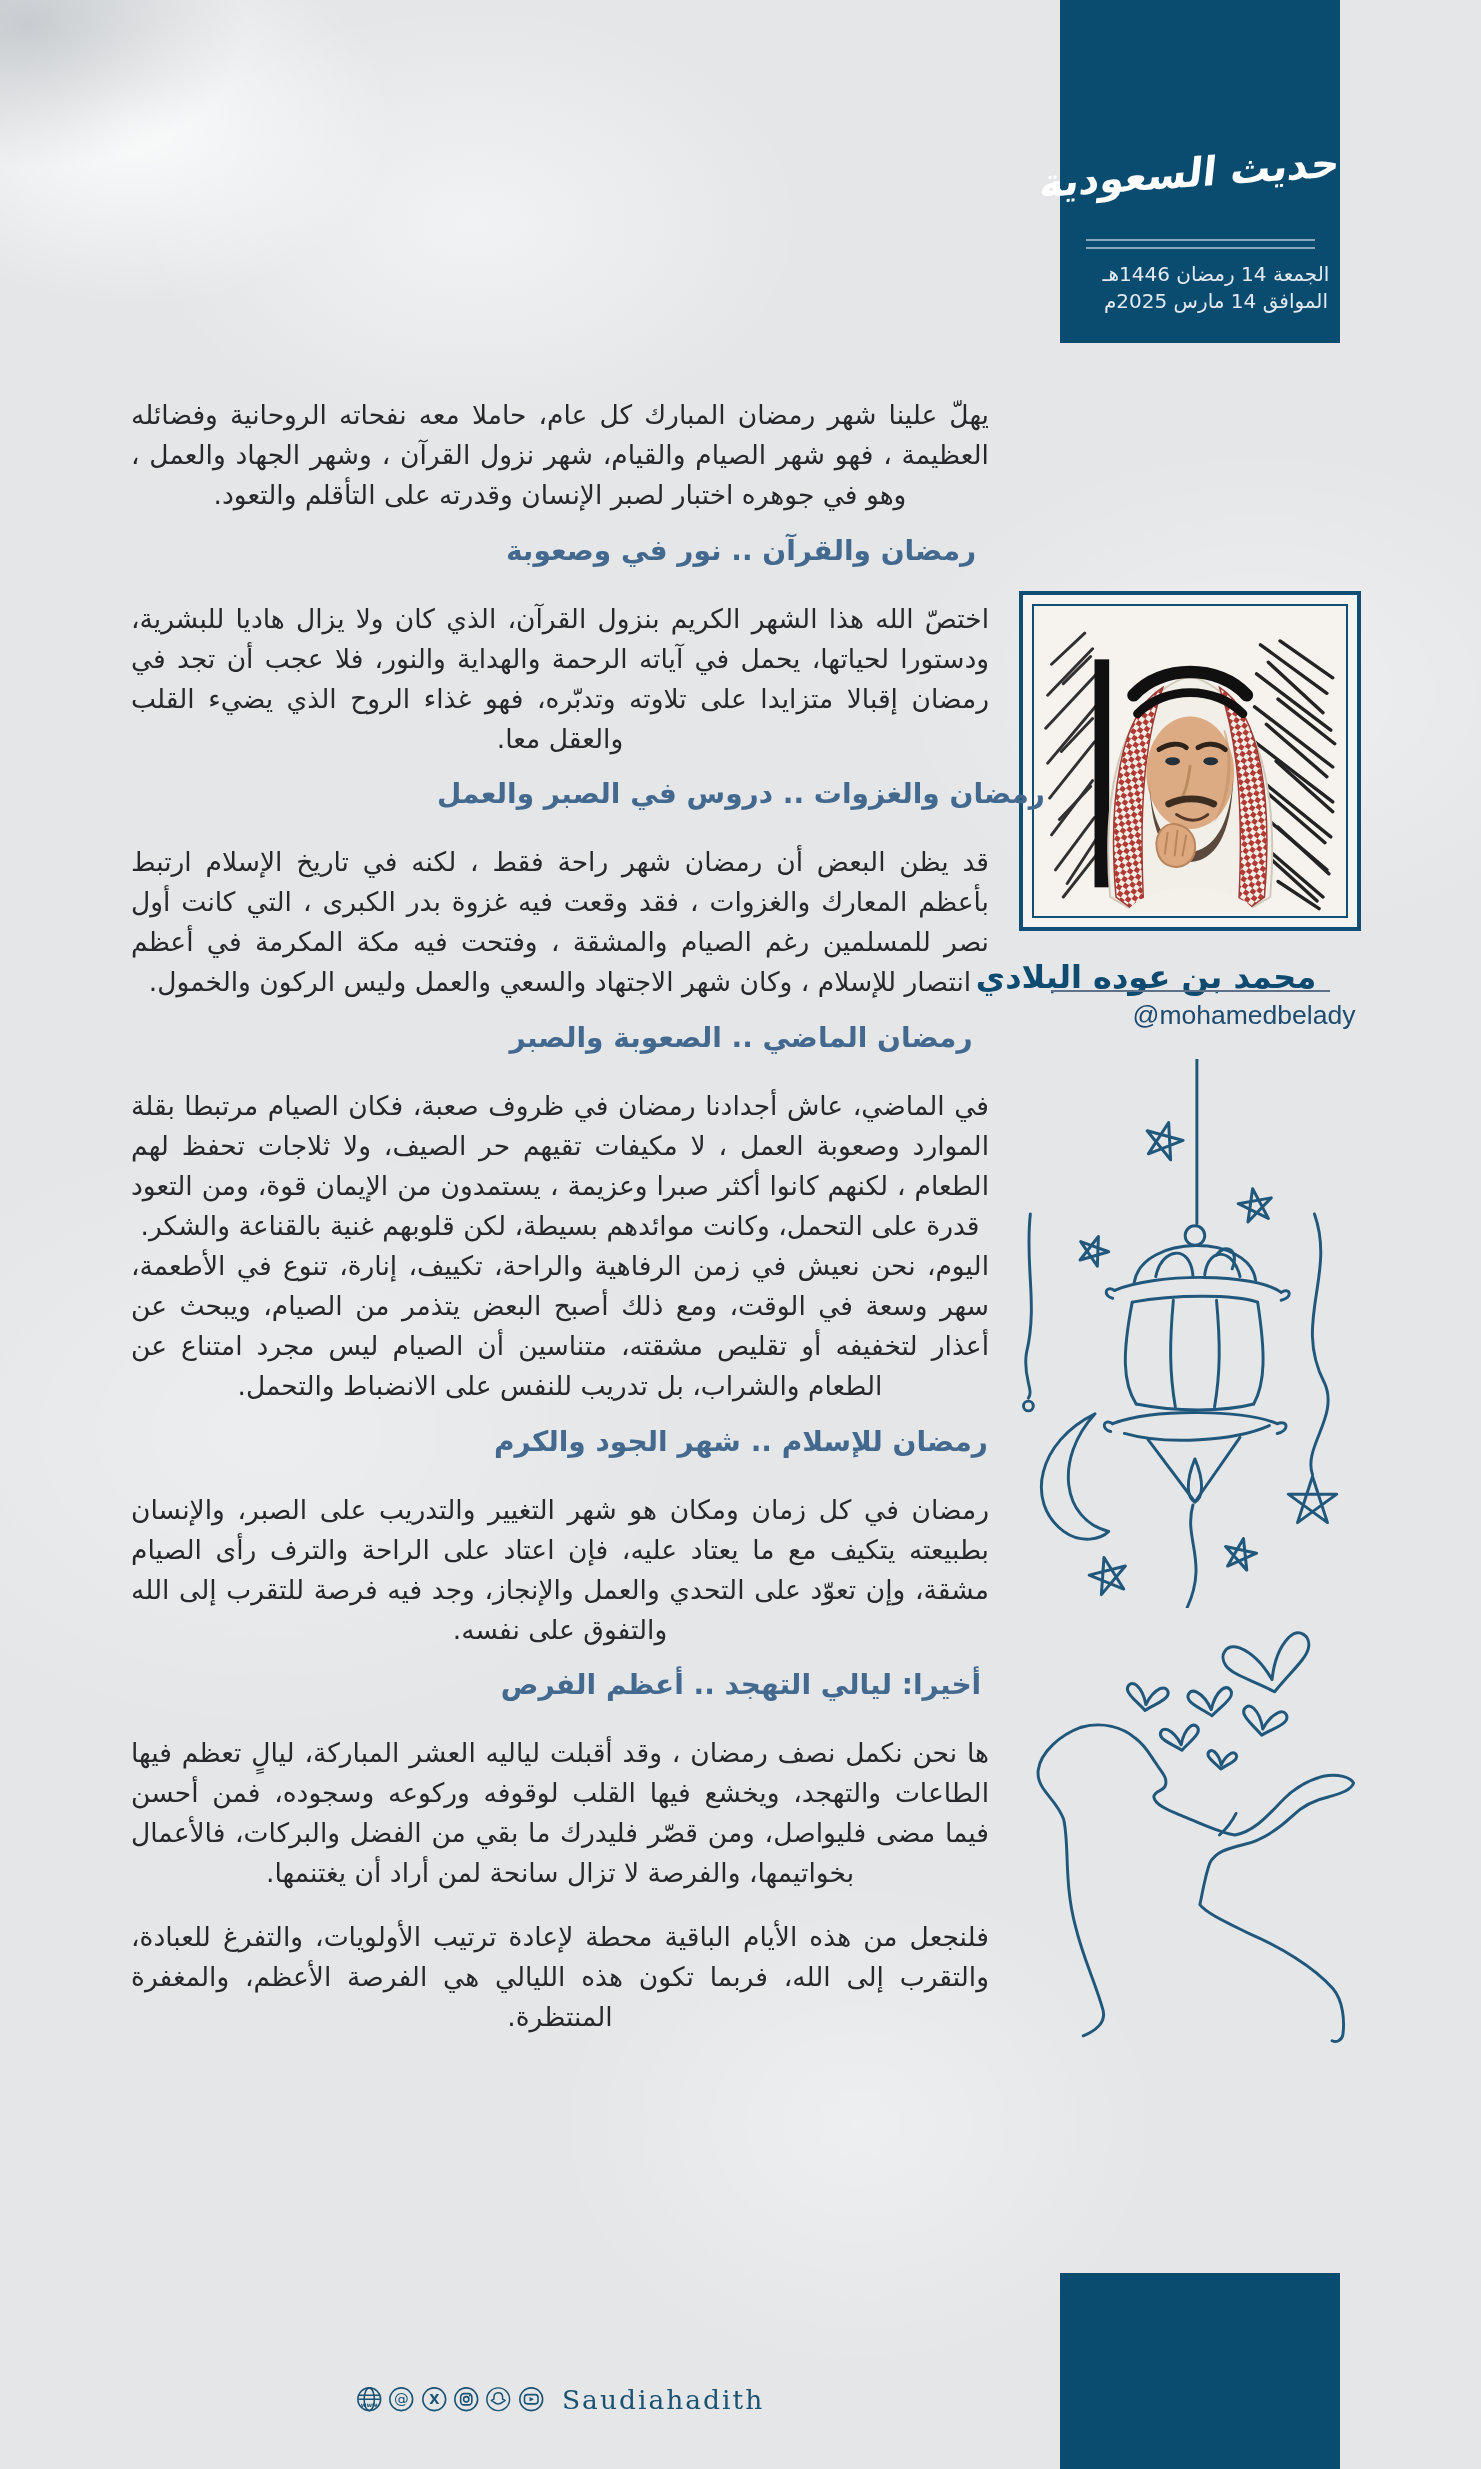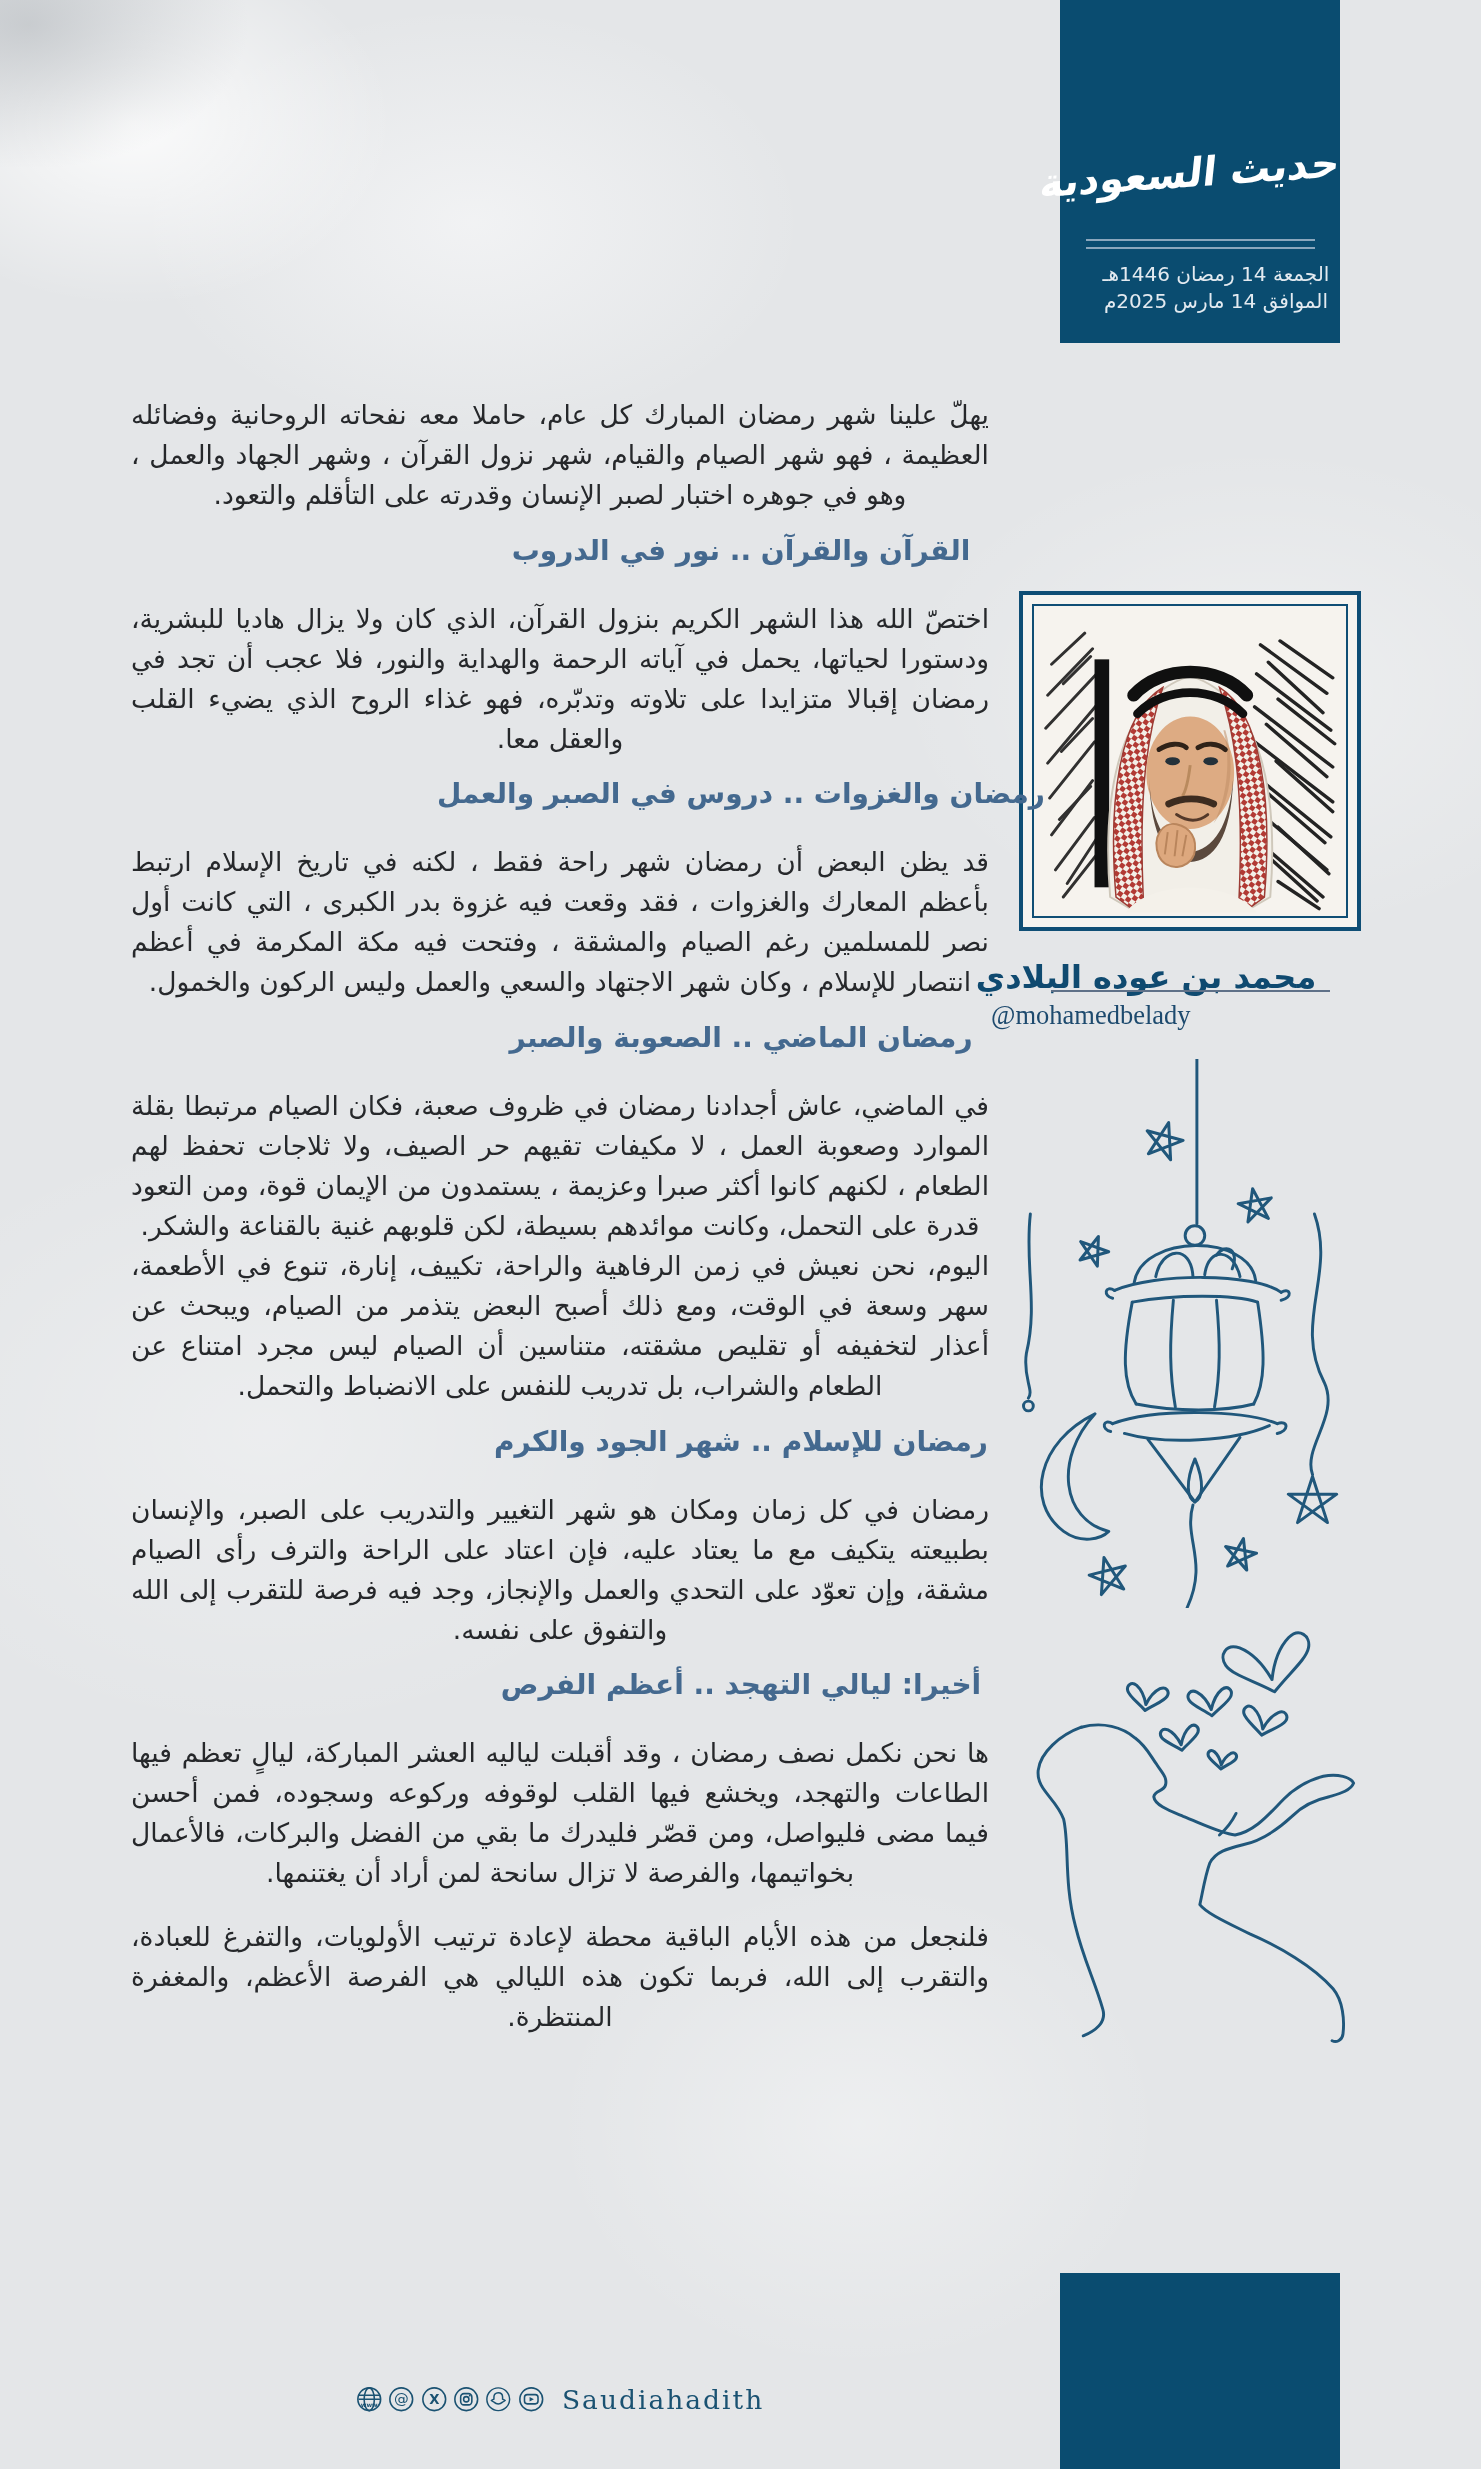--- a/index.html
+++ b/index.html
@@ -25,22 +25,22 @@
   .masthead-dates{ position:absolute; top:261px; width:100%; font-size:20px;
                    line-height:26.5px; color:#e3eaf0;padding-left:32px; }
   
   .photo-frame{ position:absolute; left:1020px; top:591px; width:342px; height:340px;
                 border:4.9px solid #0f4e75; background:#f6f4f0; padding:8.8px; }
   .photo-inner{ width:100%; height:100%; border:2.9px solid #0f4e75; overflow:hidden; }
   .photo-inner svg{ width:100%; height:100%; display:block; }
   .author-name{ position:absolute; left:976px; top:937px; width:342px; text-align:center;
                 font-weight:bold; font-size:32px; color:#0f4a70;margin-top:21px; }
   .author-rule{ position:absolute; left:1052px; top:990px; width:279px; border-top:2px solid #5f7188; }
-  .author-handle{ position:absolute; left:992px; top:1000px; width:342px; 
-                  direction:ltr; font-family:Liberation Serif, serif;
+  .author-handle{ position:absolute; left:1074px; top:1000px; width:342px; text-align:center;
+                  direction:ltr; font-family:Liberation Sans, sans-serif;
                   font-size:26.5px; color:#1d4a6e; }
   
   .deco-lantern{ position:absolute; left:1000px; top:1059px; width:482px; height:549px; }
   .deco-person{  position:absolute; left:1000px; top:1588px; width:482px; height:686px; }
   .bottom-bar{ position:absolute; left:1061px; top:2273px; width:280px; height:197px; background:#0a4c70; }
   
   .article{ position:absolute; left:132px; top:358px; width:858px; direction:rtl; }
   .article-title{ text-align:center; font-size:53px; line-height:82px; font-weight:bold;
                   color:#1d4d73; letter-spacing:-1px; }
   .body-text{ margin:0; font-size:26.5px; line-height:40px; color:#26282b;
@@ -172,21 +172,21 @@
       <path d="M225 252 C232 246 238 238 242 230"></path>
     </g>
   </svg>
 
   <div class="bottom-bar"></div>
 
   <div class="article">
     <p class="body-text article-intro">يهلّ علينا شهر رمضان المبارك كل عام، حاملا معه نفحاته الروحانية وفضائله العظيمة ، فهو شهر الصيام والقيام، شهر نزول القرآن ، وشهر الجهاد والعمل ، وهو في جوهره اختبار لصبر الإنسان وقدرته على التأقلم والتعود.</p>
     <div id="sections-host">
     <section class="article-section">
-      <h2 class="section-heading">القرآن والقرآن .. نور في الدروب</h2>
+      <h2 class="section-heading">رمضان والقرآن .. نور في وصعوبة</h2>
       <p class="body-text">اختصّ الله هذا الشهر الكريم بنزول القرآن، الذي كان ولا يزال هاديا للبشرية، ودستورا لحياتها، يحمل في آياته الرحمة والهداية والنور، فلا عجب أن تجد في رمضان إقبالا متزايدا على تلاوته وتدبّره، فهو غذاء الروح الذي يضيء القلب والعقل معا.</p>
     </section>
 
     <section class="article-section">
       <h2 class="section-heading">رمضان والغزوات .. دروس في الصبر والعمل</h2>
       <p class="body-text">قد يظن البعض أن رمضان شهر راحة فقط ، لكنه في تاريخ الإسلام ارتبط بأعظم المعارك والغزوات ، فقد وقعت فيه غزوة بدر الكبرى ، التي كانت أول نصر للمسلمين رغم الصيام والمشقة ، وفتحت فيه مكة المكرمة في أعظم انتصار للإسلام ، وكان شهر الاجتهاد والسعي والعمل وليس الركون والخمول.</p>
     </section>
 
     <section class="article-section">
       <h2 class="section-heading">رمضان الماضي .. الصعوبة والصبر</h2>

